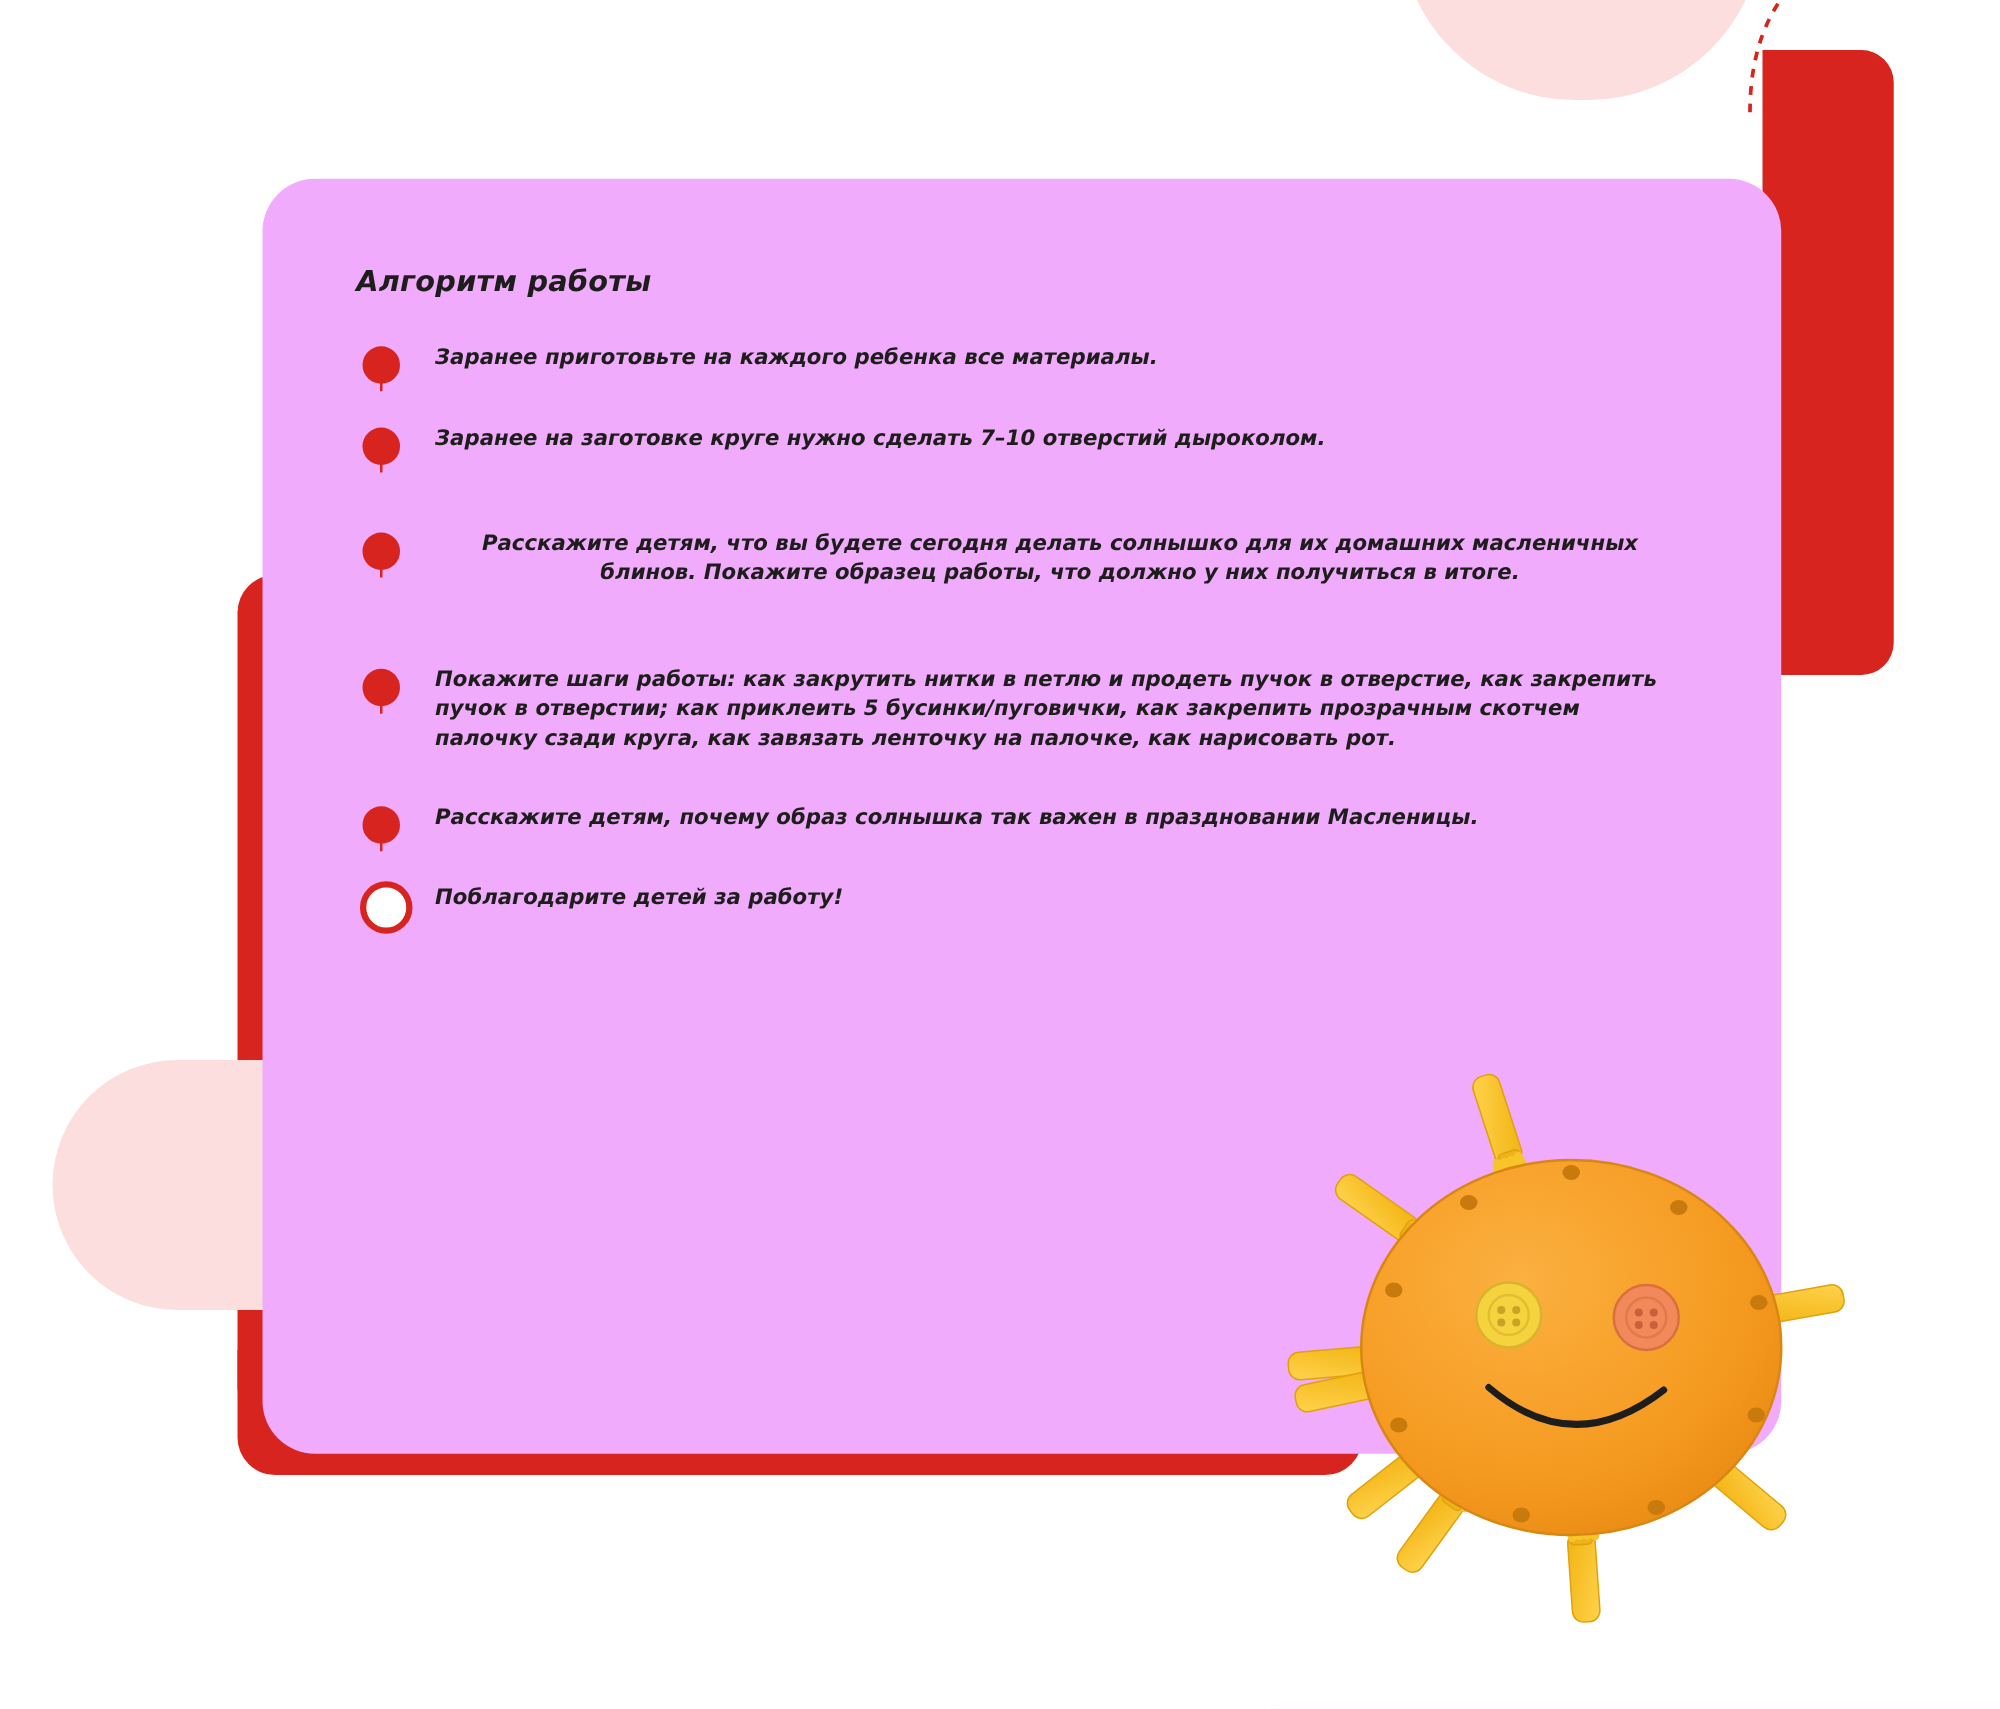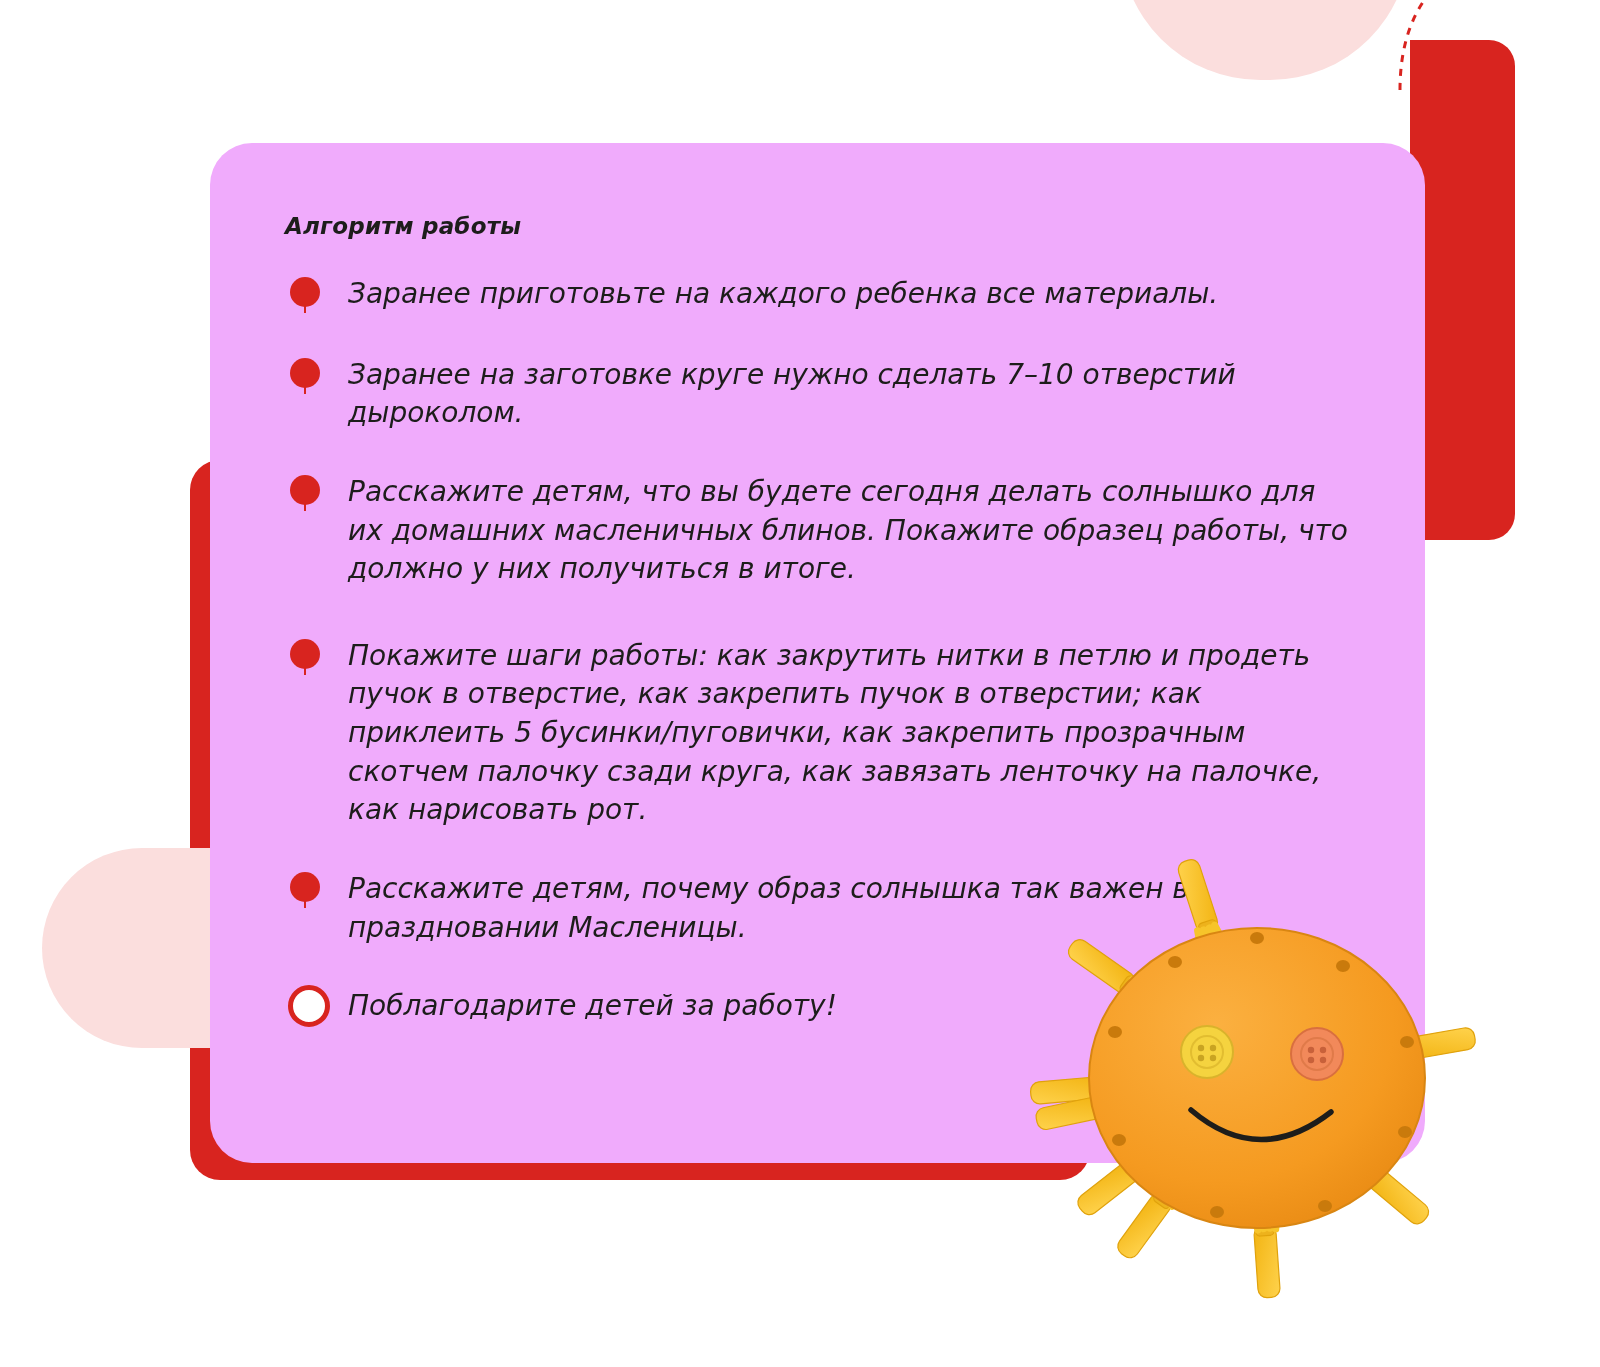--- a/index.html
+++ b/index.html
@@ -142,32 +142,33 @@
     top: 30px;
     bottom: -40px;
     width: 0;
     border-left: 2px dashed #d8241f;
     z-index: 1;
   }
 
   .step-text {
     font-family: "DejaVu Sans", sans-serif;
     font-style: italic;
-    font-size: 28px;
+    font-size: 17px;
     line-height: 1.38;
     color: #1d1d1b;
     padding-top: 2px;
     max-width: 1000px;
+    font-weight: bold;
   }
 
   
   .step.s1 { margin-bottom: 40px; }
-  .step.s2 { margin-bottom: 38px; }
+  .step.s2 { margin-bottom: 58px; }
   .step.s3 { margin-bottom: 36px; }
-  .step.s4 { margin-bottom: 46px; }
+  .step.s4 { margin-bottom: 60px; text-align: center; }
   .step.s5 { margin-bottom: 38px; }
   .step.s6 { margin-bottom: 40px; }
   .step.s7 { margin-bottom: 38px; }
 
   
   .sun-craft {
     position: absolute;
     left: 995px;
     top: 810px;
     width: 520px;

